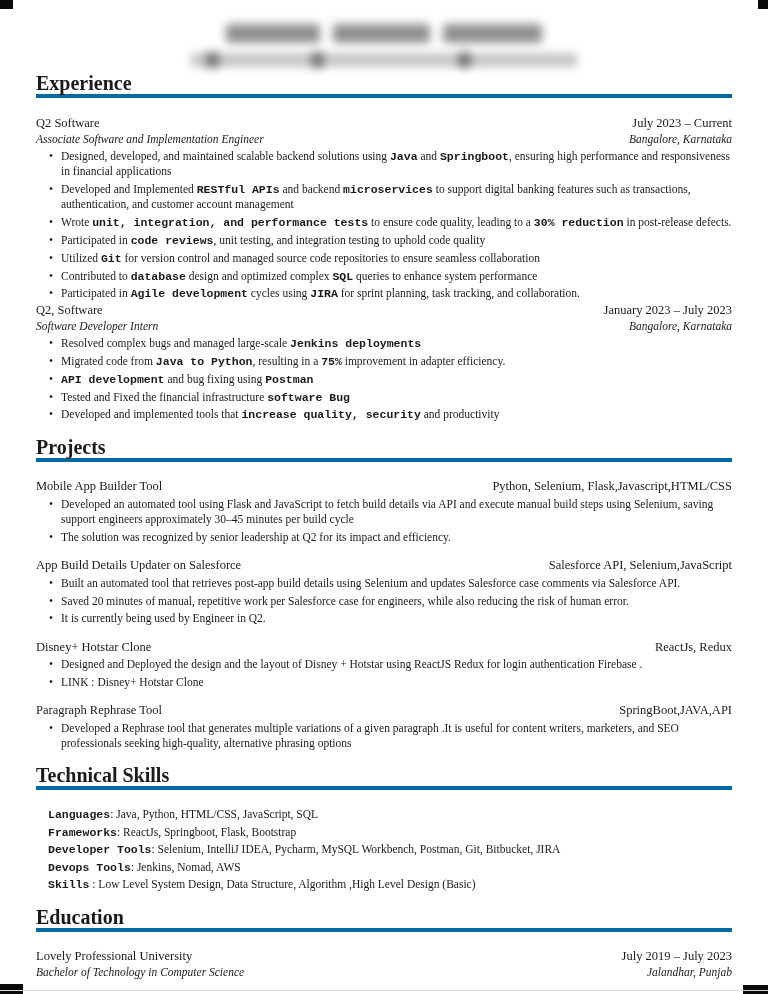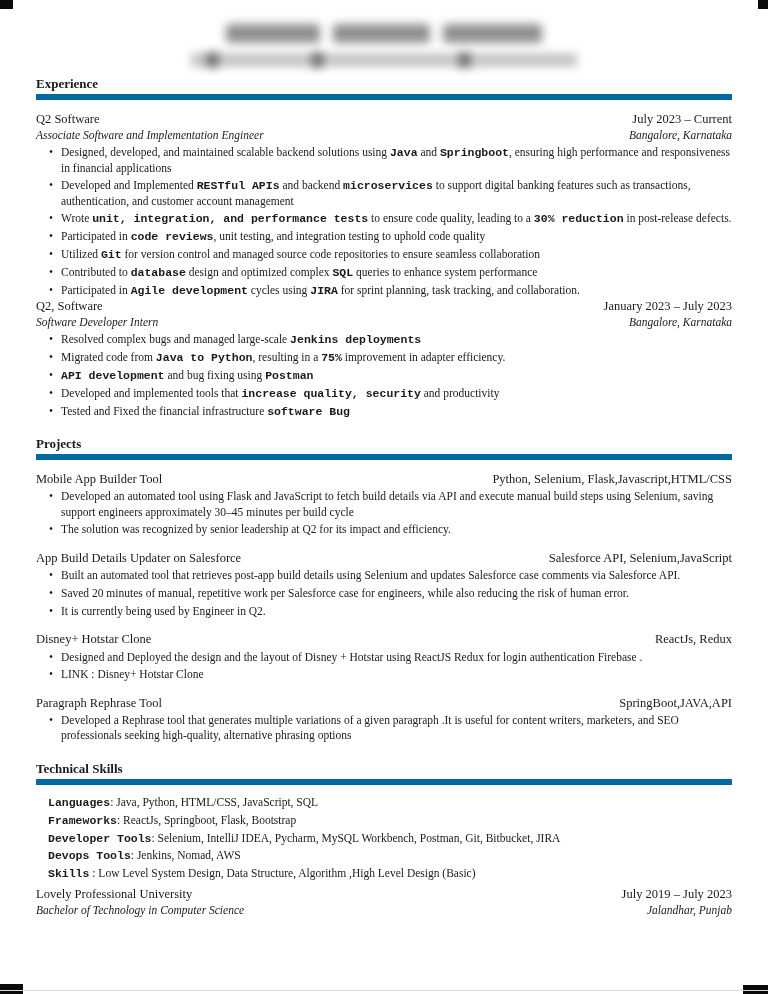--- a/index.html
+++ b/index.html
@@ -22,21 +22,21 @@
   .blur-word.w2{width:97px;}
   .blur-word.w3{width:99px;}
   .contact-row{display:flex;justify-content:center;margin-top:10px;}
   .contact-bar{position:relative;width:386px;height:14px;background:#c6c6c6;border-radius:2px;filter:blur(4px);}
   .contact-icon{position:absolute;top:-1px;width:13px;height:16px;background:#7a7a7a;}
   .contact-icon.i1{left:15px;}
   .contact-icon.i2{left:120px;}
   .contact-icon.i3{left:267px;}
 
   
-  .sec-title{font-size:13px;line-height:19px;margin-top:15px;padding-bottom:1px;border-bottom:6px solid #0369a1;}
+  .sec-title{font-size:20px;line-height:19px;margin-top:15px;padding-bottom:1px;border-bottom:4px solid #0369a1;}
   .content section:first-child .sec-title{margin-top:7px;}
   .entry{margin-top:0;}
   section[data-section-index="1"] .entry{margin-top:12px;}
   .sec-body .entry:first-child{margin-top:5px;}
   .row{display:flex;justify-content:space-between;align-items:baseline;}
   .row.head{font-size:12.5px;font-weight:normal;line-height:16px;}
   .row.sub{font-size:11.5px;font-style:italic;line-height:15px;margin-top:1px;}
   .row .right{white-space:nowrap;text-align:right;margin-left:12px;}
   ul.bullets{margin:2px 0 0;padding:0 0 0 25px;list-style:none;}
   ul.bullets li{position:relative;font-size:11.5px;line-height:15.3px;margin-top:2.5px;}
@@ -99,22 +99,22 @@
               <span class="right">January 2023 – July 2023</span>
             </div>
             <div class="row sub">
               <span class="left">Software Developer Intern</span>
               <span class="right">Bangalore, Karnataka</span>
             </div>
             <ul class="bullets">
               <li><span>Resolved complex bugs and managed large-scale </span><span class="b">Jenkins deployments</span></li>
               <li><span>Migrated code from </span><span class="b">Java to Python</span><span>, resulting in a </span><span class="b">75%</span><span> improvement in adapter efficiency.</span></li>
               <li><span class="b">API development</span><span> and bug fixing using </span><span class="b">Postman</span></li>
+              <li><span>Tested and Fixed the financial infrastructure </span><span class="b">software Bug</span></li>
               <li><span>Developed and implemented tools that </span><span class="b">increase quality, security</span><span> and productivity</span></li>
-              <li><span>Tested and Fixed the financial infrastructure </span><span class="b">software Bug</span></li>
             </ul>
           </div>
         </div>
     </section>
 
     <section data-section-index="1">
       <h2 class="sec-title">Projects</h2>
       <div class="sec-body">
           <div class="entry">
             <div class="row head">
@@ -164,20 +164,21 @@
       <div class="sec-body skills">
           <div class="skill-line"><span class="b">Languages</span><span>: Java, Python, HTML/CSS, JavaScript, SQL</span></div>
           <div class="skill-line"><span class="b">Frameworks</span><span>: ReactJs, Springboot, Flask, Bootstrap</span></div>
           <div class="skill-line"><span class="b">Developer Tools</span><span>: Selenium, IntelliJ IDEA, Pycharm, MySQL Workbench, Postman, Git, Bitbucket, JIRA</span></div>
           <div class="skill-line"><span class="b">Devops Tools</span><span>: Jenkins, Nomad, AWS</span></div>
           <div class="skill-line"><span class="b">Skills</span><span> : Low Level System Design, Data Structure, Algorithm ,High Level Design (Basic)</span></div>
         </div>
     </section>
 
     <section data-section-index="3">
+      <h2 class="sec-title">Education</h2>
       <div class="sec-body">
           <div class="entry">
             <div class="row head">
               <span class="left">Lovely Professional University</span>
               <span class="right">July 2019 – July 2023</span>
             </div>
             <div class="row sub">
               <span class="left">Bachelor of Technology in Computer Science</span>
               <span class="right">Jalandhar, Punjab</span>
             </div>

